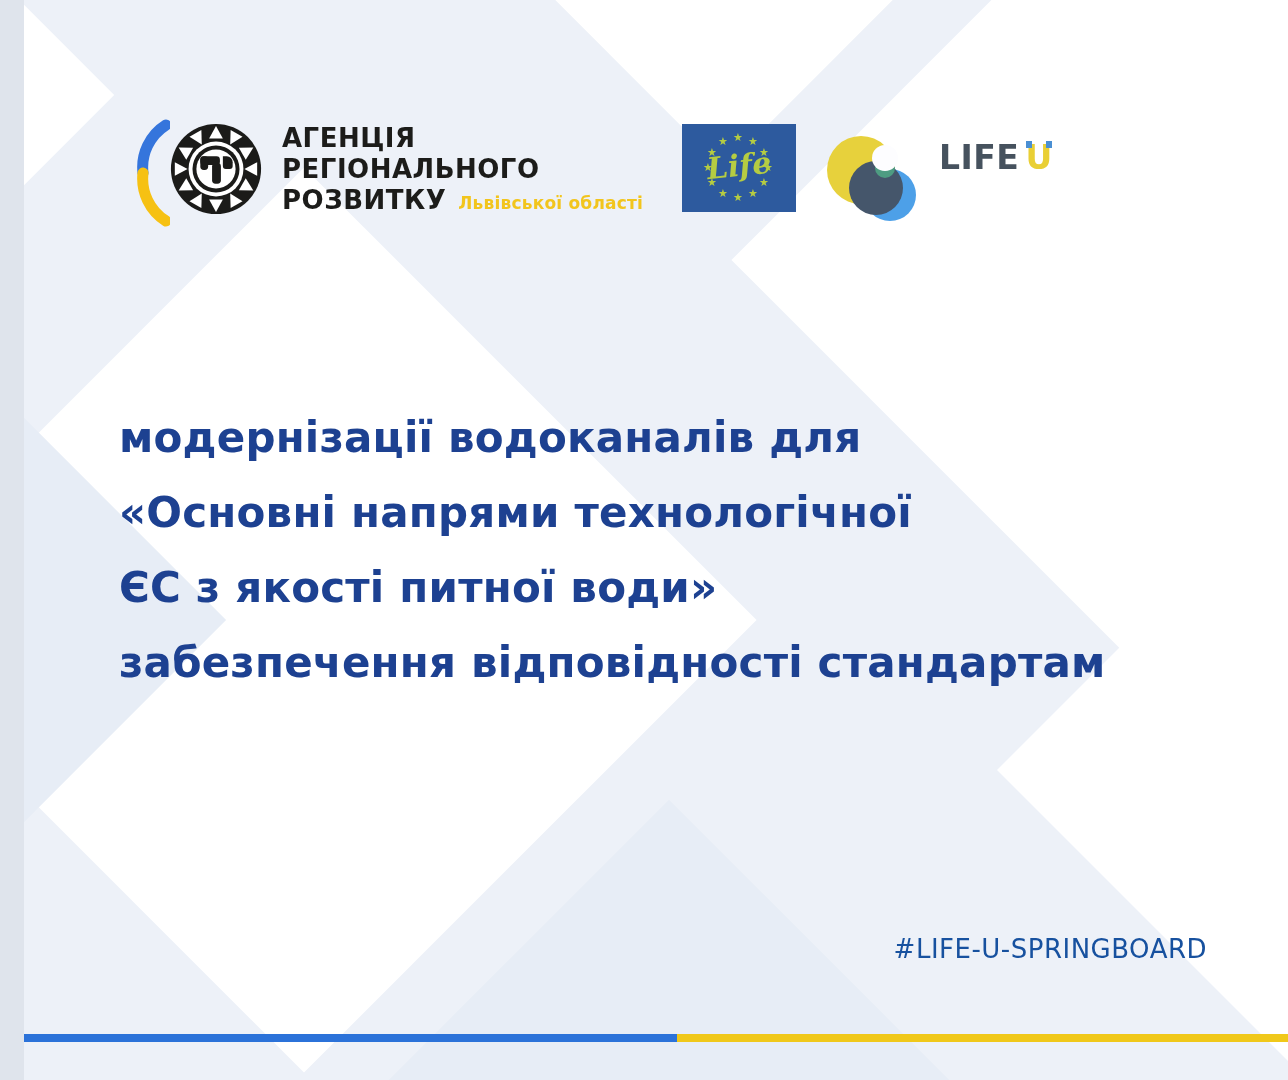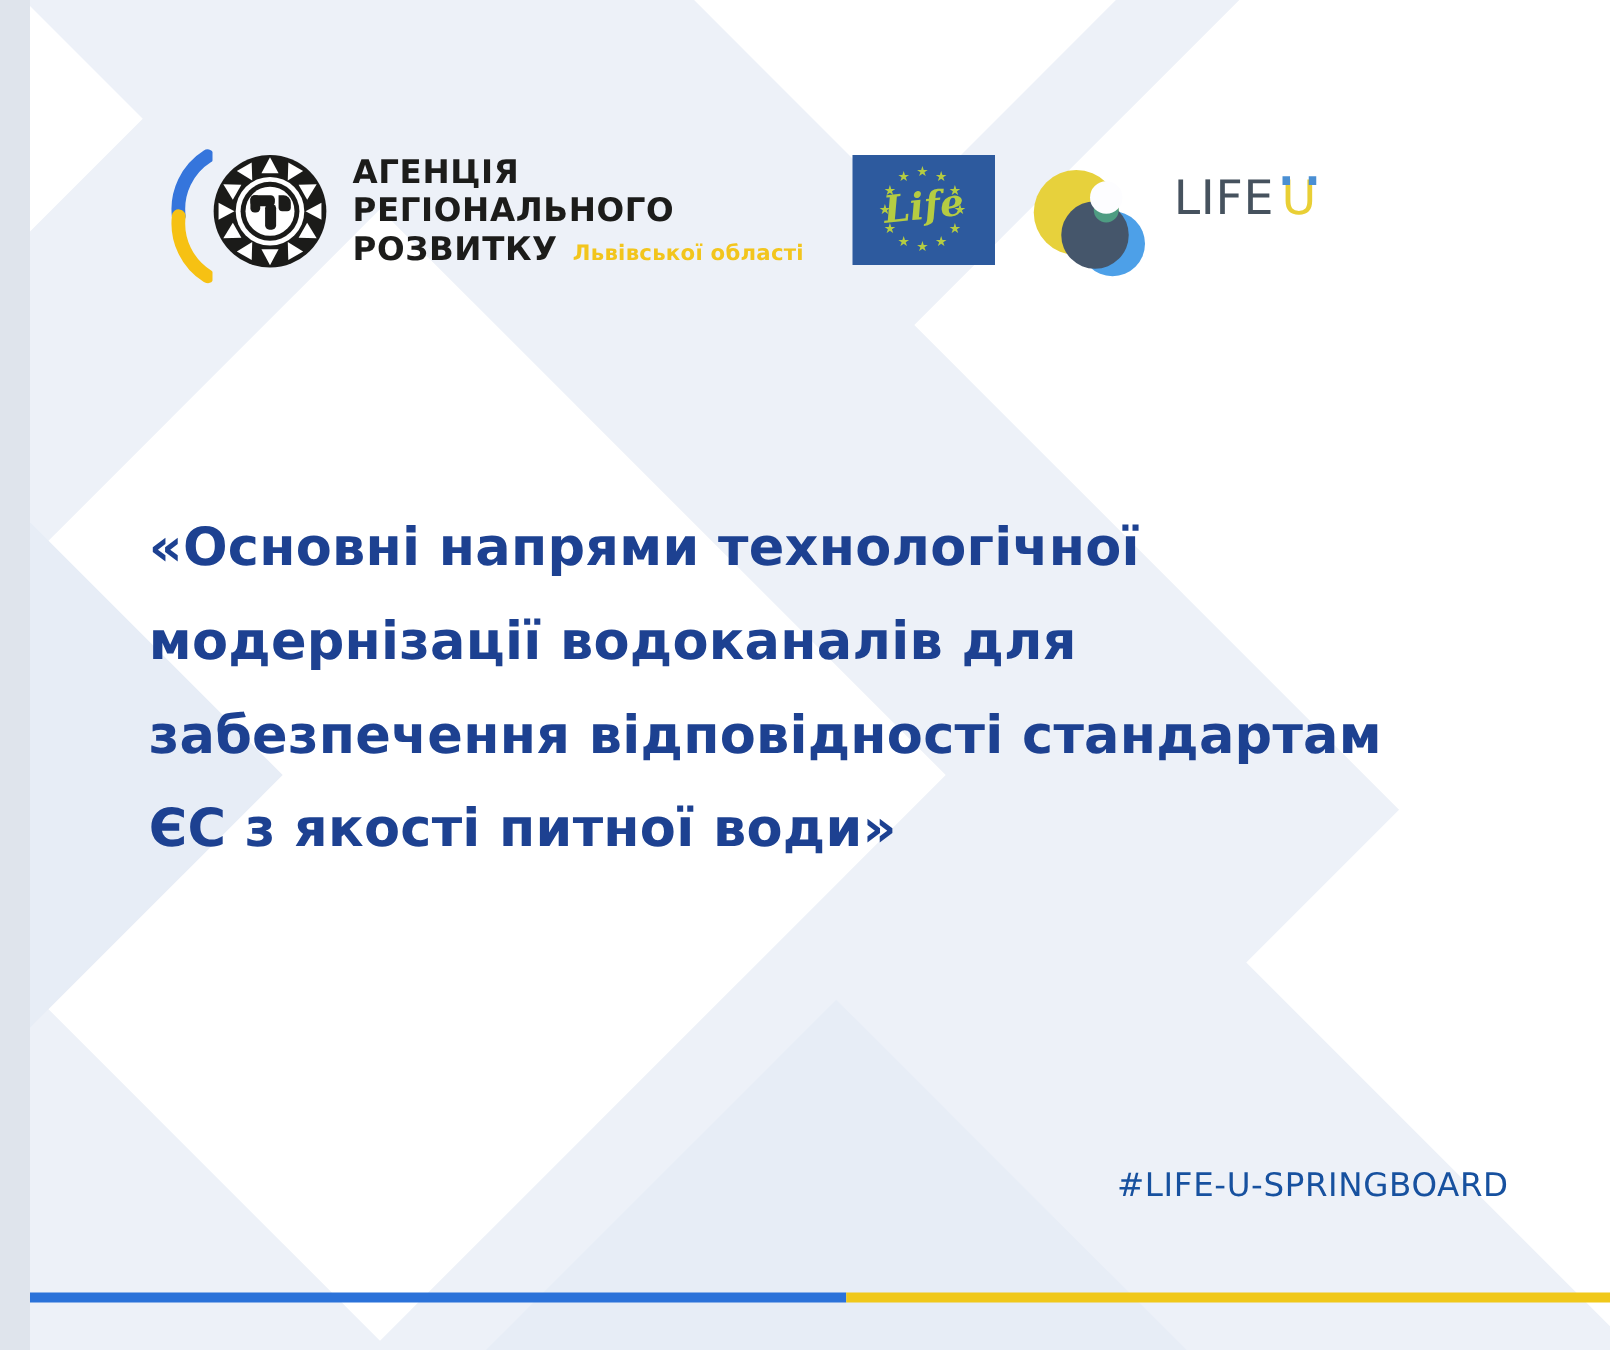--- a/index.html
+++ b/index.html
@@ -36,21 +36,21 @@
   .eu-star{position:absolute;font-size:11px;line-height:11px;
            color:var(--eu_star_green,#b5cc42);}
   .eu-life-script{position:absolute;left:0;right:0;top:24px;text-align:center;
                   font-family:"DejaVu Serif","Liberation Serif",serif;
                   font-style:italic;font-weight:bold;font-size:30px;
                   color:var(--eu_star_green,#b5cc42);transform:rotate(-6deg);}
 
   
   .sb-mark{position:absolute;left:798px;top:128px;}
   .sb-word{position:absolute;left:915px;top:139px;color:var(--slate,#46525e);
-           font-weight:normal;font-size:38px;line-height:38px;letter-spacing:0.5px;white-space:nowrap;}
+           font-weight:bold;font-size:33px;line-height:38px;letter-spacing:0.5px;white-space:nowrap;}
   .u-letter{position:relative;display:inline-block;color:var(--u_yellow,#e9cf35);margin-left:6px;}
   .u-letter::before,.u-letter::after{content:"";position:absolute;top:2px;width:6px;height:7px;
            background:var(--u_blue,#4a8fd3);}
   .u-letter::before{left:1px;}
   .u-letter::after{right:1px;}
 
   
   .headline{position:absolute;left:95px;top:400px;width:1110px;
             color:var(--heading_text,#1d4191);font-weight:bold;
             font-size:42px;line-height:75px;letter-spacing:0.2px;white-space:nowrap;}
@@ -150,24 +150,24 @@
       <circle cx="63" cy="40" r="10" fill="#4e9c82"></circle>
       <circle cx="63" cy="30" r="13" fill="#fdfdff"></circle>
     </svg>
     <div class="sb-word">
       <div>
         <span>LIFE</span><span class="u-letter">U</span>
       </div>
     </div>
 
     <div class="headline">
+      <div>модернізації водоканалів для</div>
       <div>«Основні напрями технологічної</div>
-      <div>модернізації водоканалів для</div>
+      <div>ЄС з якості питної води»</div>
       <div>забезпечення відповідності стандартам</div>
-      <div>ЄС з якості питної води»</div>
     </div>
 
     <div class="foot-right">#LIFE-U-SPRINGBOARD</div>
 
     <div class="bottom-bar">
       <div class="bar-blue"></div>
       <div class="bar-yellow"></div>
     </div>
 
   </div>

